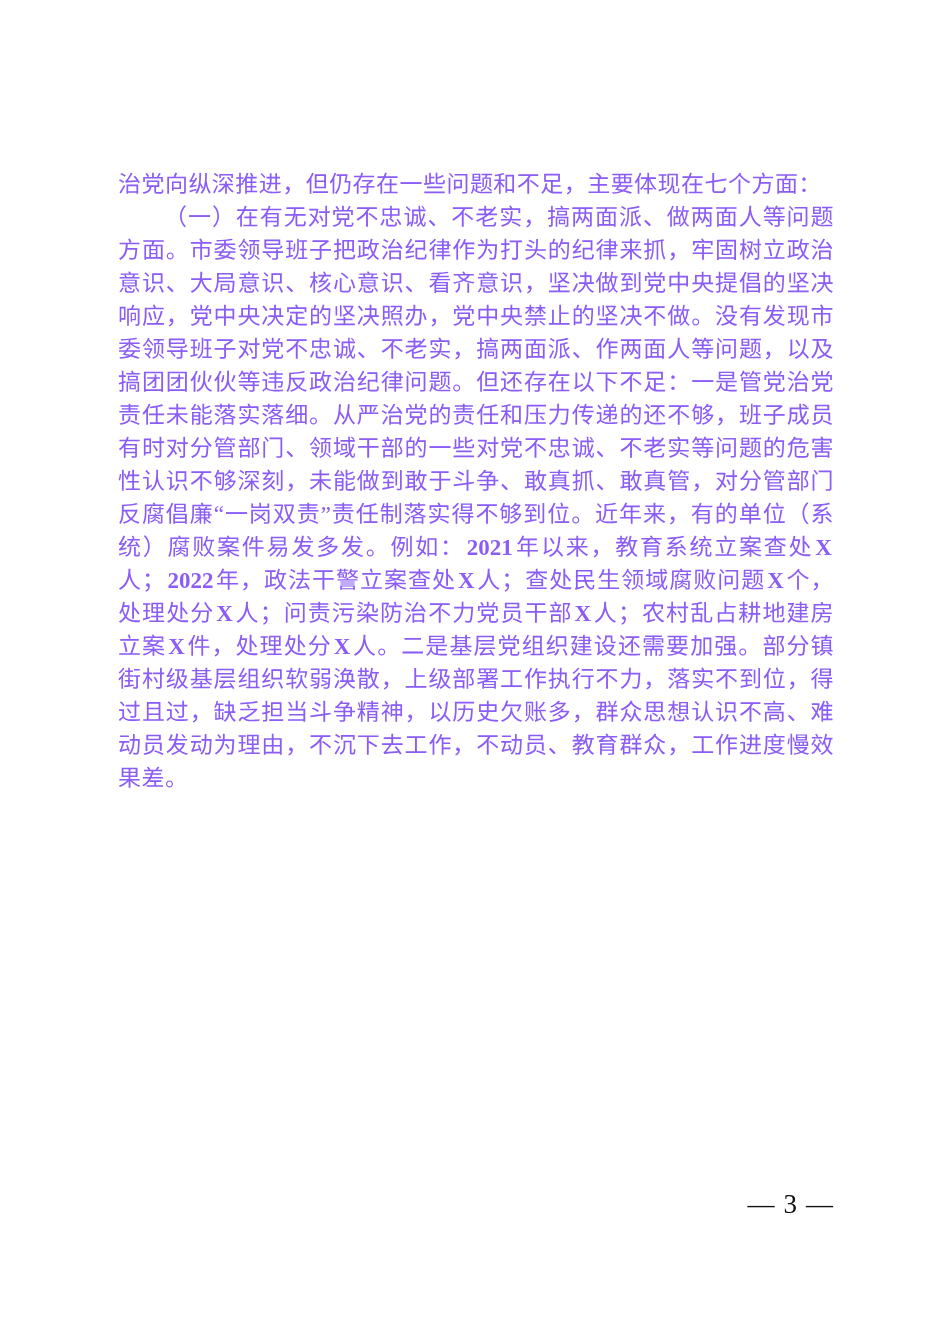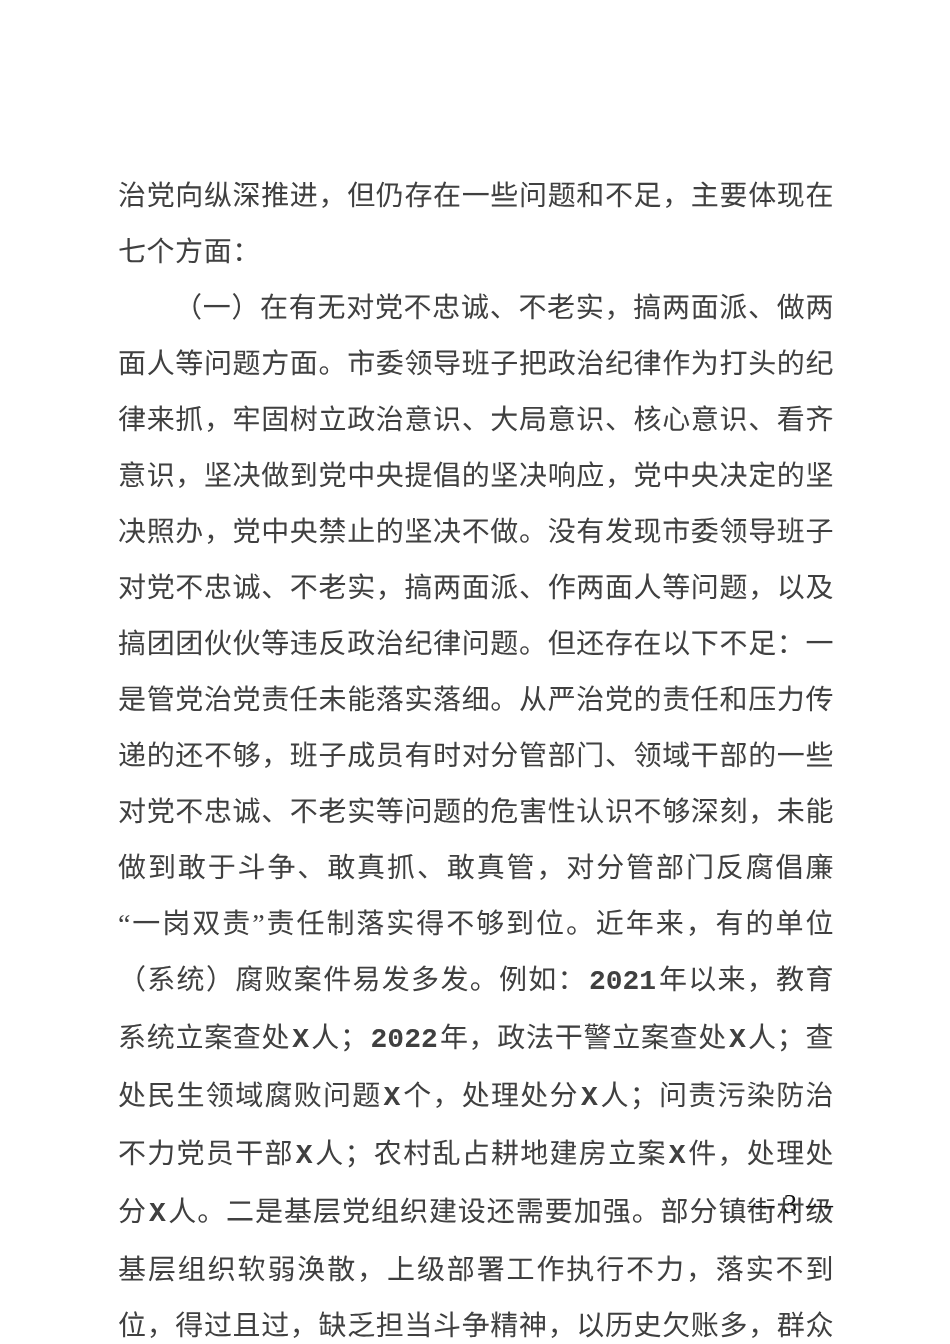--- a/index.html
+++ b/index.html
@@ -25,43 +25,43 @@
 
   .text-block {
     position: absolute;
     left: 118px;
     top: 168px;
     width: 716px;
   }
 
   .para {
     margin: 0;
-    font-size: 28px;
-    line-height: 56px;
+    font-size: 23px;
+    line-height: 33px;
     letter-spacing: 0.02em;
     text-align: justify;
     text-align-last: left;
     text-justify: inter-character;
     word-break: break-all;
-    color: #404040;
+    color: #8b5cf6;
     font-family: "Liberation Serif", "DejaVu Serif", serif;
     font-weight: 400;
   }
 
   .para.indent {
     text-indent: 2em;
   }
 
   .para + .para {
     margin-top: 0;
   }
 
   
   .lat {
-    font-family: Liberation Mono, monospace;
+    font-family: Liberation Serif, serif;
     font-weight: 700;
     letter-spacing: 0;
     padding: 0 2px;
   }
 
   .page-number {
     position: absolute;
     left: 0;
     right: 116px;
     top: 1188px;

